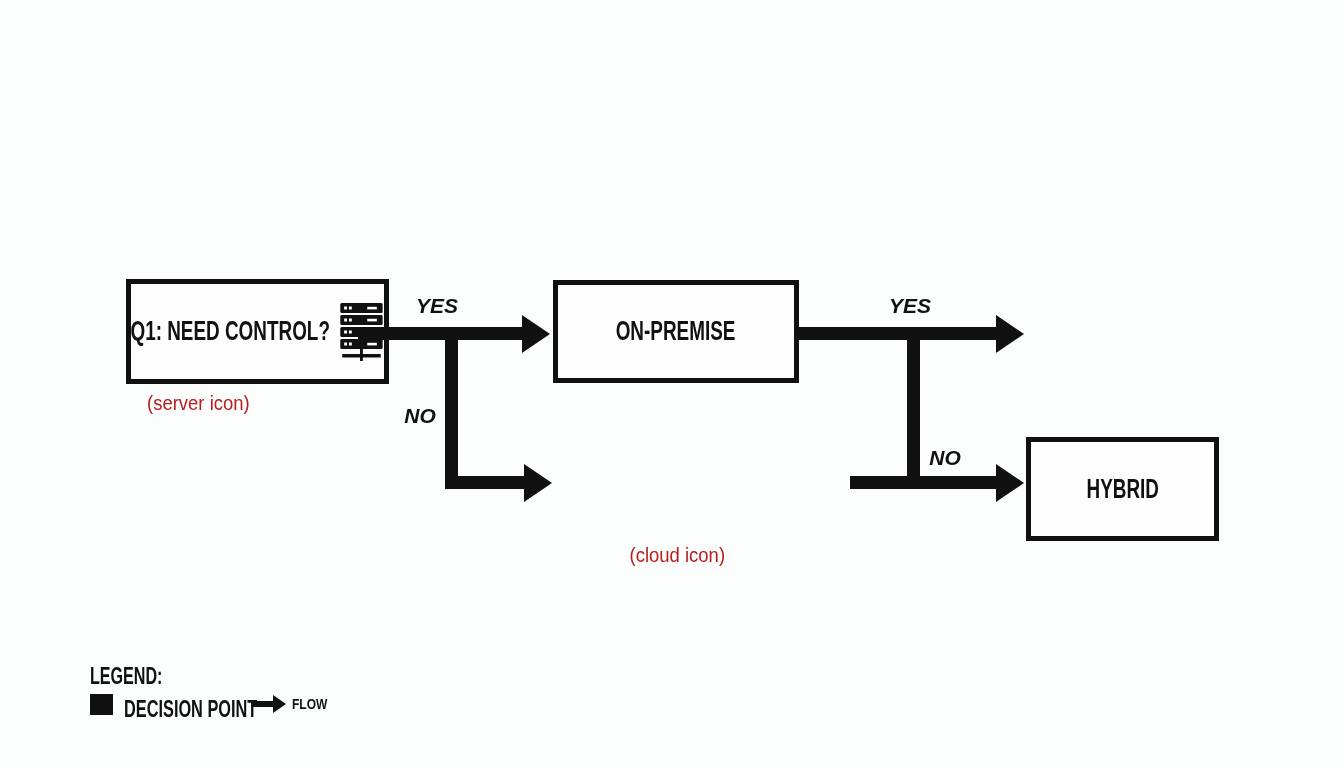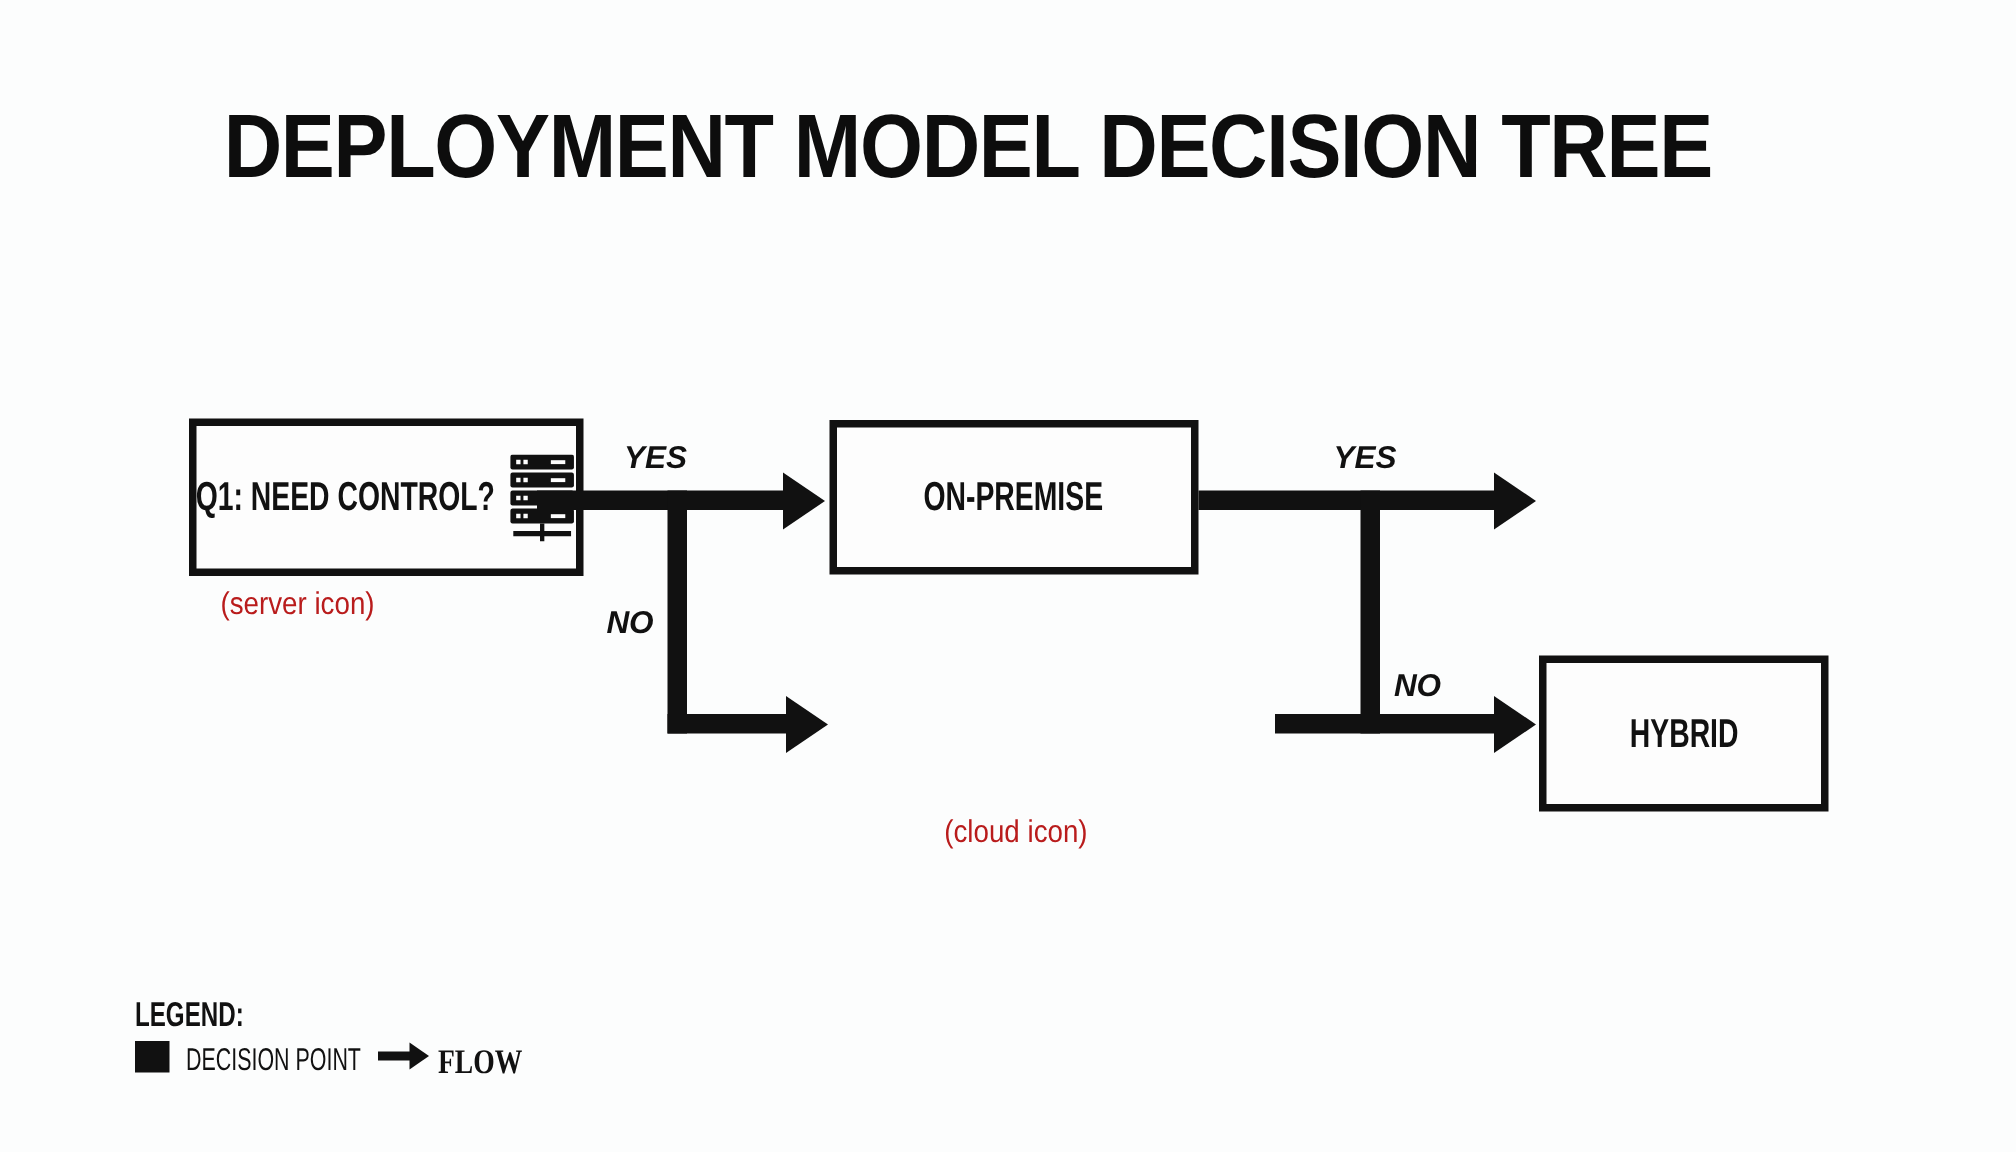--- a/index.html
+++ b/index.html
@@ -75,43 +75,40 @@
   .el-no2  { left:925px; top:446px; }
   
   .legend-title {
     position:absolute; left:90px; top:663px;
     font-size:23px; font-weight:bold; white-space:nowrap;
   }
   .legend-title > span { display:inline-block; transform:scaleX(0.70); transform-origin:left center; }
   .legend-swatch { position:absolute; left:90px; top:694px; width:23px; height:21px; background:#111111; }
   .legend-dp {
     position:absolute; left:124px; top:695px;
-    font-size:21px; font-weight:normal; white-space:nowrap;
+    font-size:24px; font-weight:bold; white-space:nowrap;
   }
   .legend-dp > span { display:inline-block; transform:scaleX(0.68); transform-origin:left center; }
   .legend-arrow-shaft { position:absolute; left:252px; top:701px; width:22px; height:6px; background:#111111; }
   .legend-arrow-head {
     position:absolute; left:273px; top:695px; width:0; height:0;
     border-top:9px solid transparent; border-bottom:9px solid transparent;
     border-left:13px solid #111111;
   }
   .legend-flow {
     position:absolute; left:292px; top:695px;
-    font-size:23px; font-weight:bold; white-space:nowrap;font-family:Liberation Serif, serif;
+    font-size:15px; font-weight:bold; white-space:nowrap;
   }
   .legend-flow > span { display:inline-block; transform:scaleX(0.80); transform-origin:left center; }
 </style>
 </head>
 <body>
 
 <div class="canvas">
 
-  <div class="title">
-    <span>DEPLOYMENT MODEL DECISION TREE</span>
-  </div>
 
   <div class="box box-q1">
     <span class="bc">
       <span>Q1: NEED CONTROL?</span>
       <svg width="66" height="58" viewBox="0 0 48 58" preserveAspectRatio="none" aria-hidden="true">
         <g fill="#111111">
           <rect x="2" y="0" width="44" height="10" rx="1.5"></rect>
           <rect x="2" y="12" width="44" height="10" rx="1.5"></rect>
           <rect x="2" y="24" width="44" height="10" rx="1.5"></rect>
           <rect x="2" y="36" width="44" height="10" rx="1.5"></rect>

